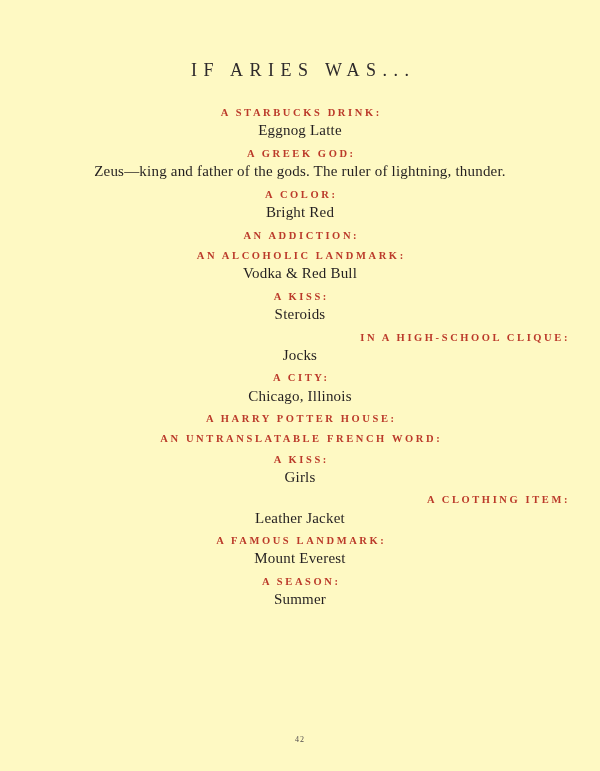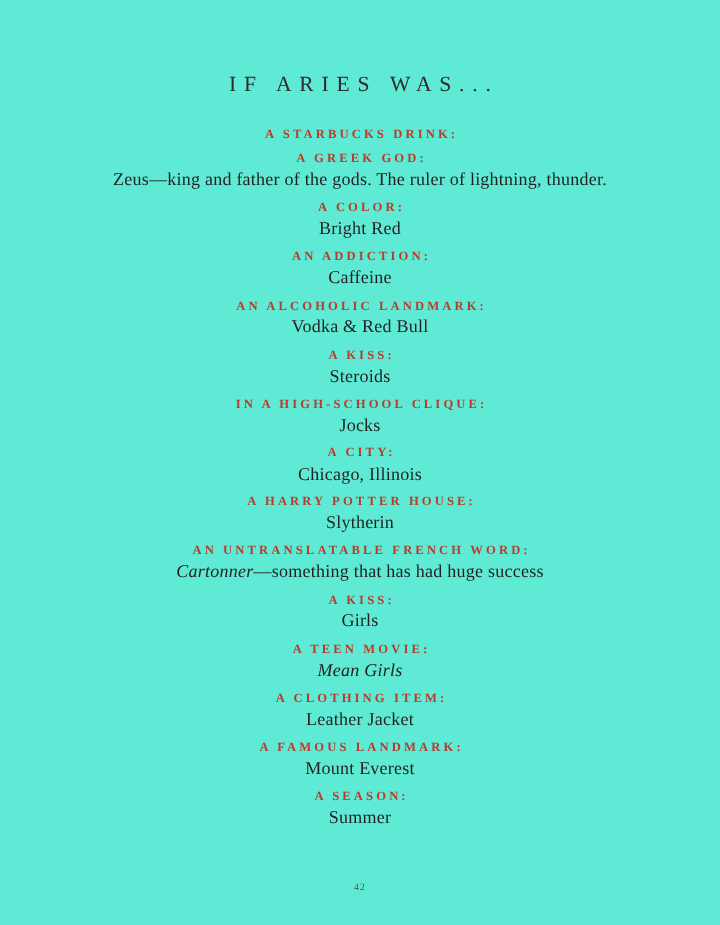--- a/index.html
+++ b/index.html
@@ -5,21 +5,21 @@
   html, body {
     margin: 0;
     padding: 0;
     background: #ffffff;
   }
   .page {
     position: relative;
     width: 600px;
     height: 771px;
     margin: 0 auto;
-    background: #5eead4;
+    background: #fef9c3;
     box-sizing: border-box;
     padding-top: 60px;
     text-align: center;
     font-family: "Liberation Serif", "DejaVu Serif", serif;
     overflow: hidden;
   }
   .page-title {
     font-size: 18px;
     font-weight: 400;
     letter-spacing: 6.5px;
@@ -66,67 +66,61 @@
 </style>
 </head>
 <body>
 
 <main class="page">
   <h1 class="page-title">IF ARIES WAS...</h1>
 
   <section class="items-list">
       <div class="item">
         <div class="item-label" style="color: rgb(187, 58, 42);">A STARBUCKS DRINK:</div>
+        <div class="item-answer"><span>Eggnog Latte</span></div>
       </div>
       <div class="item">
         <div class="item-label" style="color: rgb(187, 58, 42);">A GREEK GOD:</div>
         <div class="item-answer"><span>Zeus—king and father of the gods. The ruler of lightning, thunder.</span></div>
       </div>
       <div class="item">
         <div class="item-label" style="color: rgb(187, 58, 42);">A COLOR:</div>
         <div class="item-answer"><span>Bright Red</span></div>
       </div>
       <div class="item">
         <div class="item-label" style="color: rgb(187, 58, 42);">AN ADDICTION:</div>
-        <div class="item-answer"><span>Caffeine</span></div>
       </div>
       <div class="item">
         <div class="item-label" style="color: rgb(187, 58, 42);">AN ALCOHOLIC LANDMARK:</div>
         <div class="item-answer"><span>Vodka &amp; Red Bull</span></div>
       </div>
       <div class="item">
         <div class="item-label" style="color: rgb(187, 58, 42);">A KISS:</div>
         <div class="item-answer"><span>Steroids</span></div>
       </div>
       <div class="item">
-        <div class="item-label" style="color: rgb(187, 58, 42);">IN A HIGH-SCHOOL CLIQUE:</div>
+        <div class="item-label" style="color: rgb(187, 58, 42); text-align: right;">IN A HIGH-SCHOOL CLIQUE:</div>
         <div class="item-answer"><span>Jocks</span></div>
       </div>
       <div class="item">
         <div class="item-label" style="color: rgb(187, 58, 42);">A CITY:</div>
         <div class="item-answer"><span>Chicago, Illinois</span></div>
       </div>
       <div class="item">
         <div class="item-label" style="color: rgb(187, 58, 42);">A HARRY POTTER HOUSE:</div>
-        <div class="item-answer"><span>Slytherin</span></div>
       </div>
       <div class="item">
         <div class="item-label" style="color: rgb(187, 58, 42);">AN UNTRANSLATABLE FRENCH WORD:</div>
-        <div class="item-answer"><span class="it">Cartonner</span><span>—something that has had huge success</span></div>
       </div>
       <div class="item">
         <div class="item-label" style="color: rgb(187, 58, 42);">A KISS:</div>
         <div class="item-answer"><span>Girls</span></div>
       </div>
       <div class="item">
-        <div class="item-label" style="color: rgb(187, 58, 42);">A TEEN MOVIE:</div>
-        <div class="item-answer"><span class="it">Mean Girls</span></div>
-      </div>
-      <div class="item">
-        <div class="item-label" style="color: rgb(187, 58, 42);">A CLOTHING ITEM:</div>
+        <div class="item-label" style="color: rgb(187, 58, 42); text-align: right;">A CLOTHING ITEM:</div>
         <div class="item-answer"><span>Leather Jacket</span></div>
       </div>
       <div class="item">
         <div class="item-label" style="color: rgb(187, 58, 42);">A FAMOUS LANDMARK:</div>
         <div class="item-answer"><span>Mount Everest</span></div>
       </div>
       <div class="item">
         <div class="item-label" style="color: rgb(187, 58, 42);">A SEASON:</div>
         <div class="item-answer"><span>Summer</span></div>
       </div>

